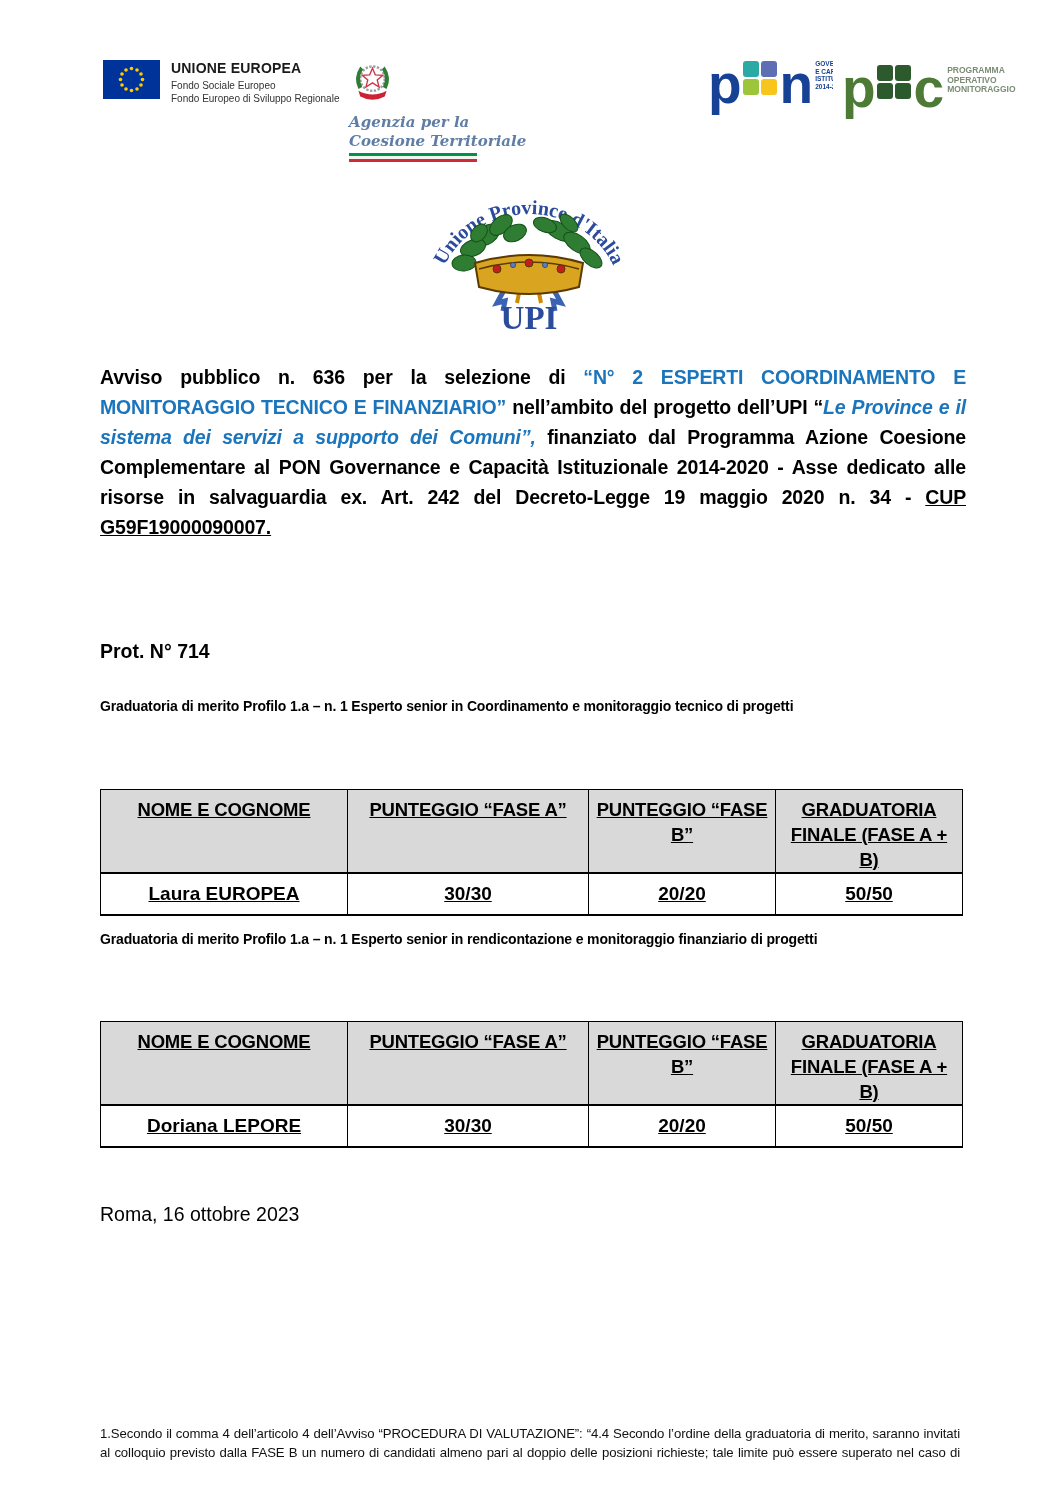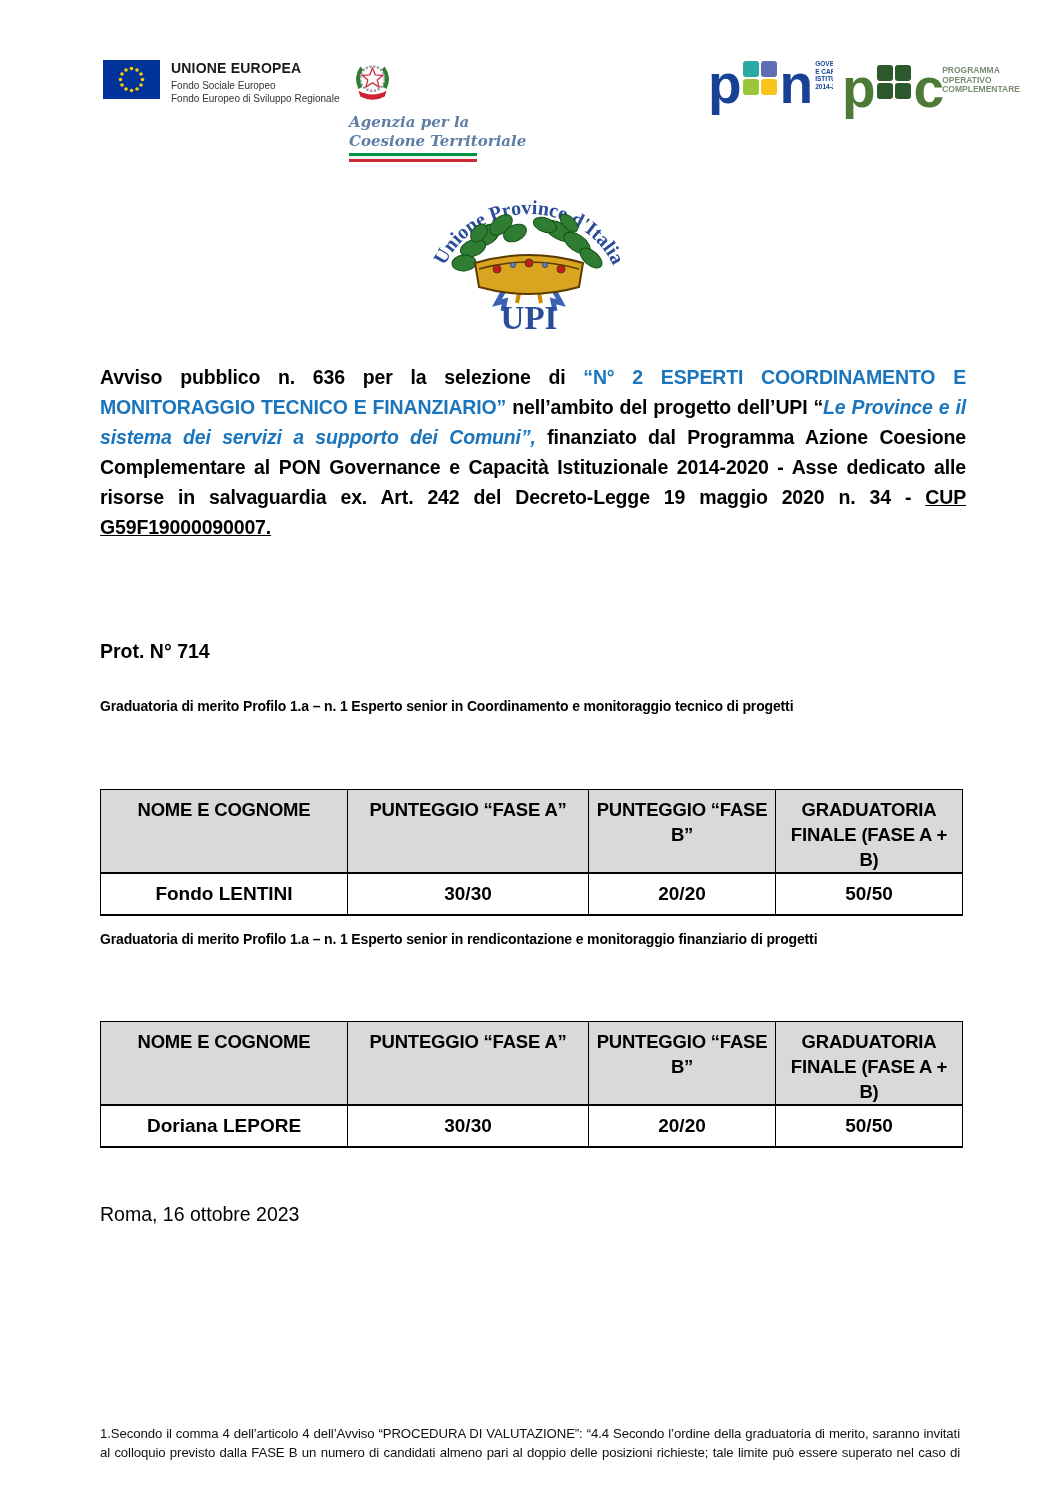--- a/index.html
+++ b/index.html
@@ -38,21 +38,21 @@
     font-size: 55px; font-weight: bold; color: #164194;
     line-height: 44px; letter-spacing: -2px; position: relative; top: 6px;
   }
   .sq-grid { display: grid; grid-template-columns: 16px 16px; grid-template-rows: 16px 16px; gap: 2px; margin: 0 3px; }
   .sq { width: 16px; height: 16px; border-radius: 3px; }
   .pon-side { margin-left: 4px; width: 18px; overflow: hidden; align-self: flex-start; margin-top: 4px; }
   .pon-side div { font-size: 6.5px; font-weight: bold; color:#164194; line-height: 7.5px; white-space: nowrap; }
 
   .poc-block { left: 842px; top: 60px; align-items: center; }
   .poc-letter { font-size: 55px; font-weight: bold; color:#4d7a35; line-height: 44px; letter-spacing:-2px; position:relative; top:6px; }
-  .poc-text { align-self: flex-start; margin-top: 6px; }
+  .poc-text { margin-left: 5px; align-self: flex-start; margin-top: 6px; }
   .poc-text div { font-size: 8.5px; font-weight: bold; color:#7b8c74; line-height: 9.5px; white-space: nowrap; }
 
   
   .upi-wrap { position: absolute; top: 163px; left: 0; width: 100%; text-align: center; }
 
   
   .intro {
     position: absolute; top: 362px; left: 100px; width: 866px;
     font-size: 19.5px; font-weight: bold; line-height: 30px;
     text-align: justify; letter-spacing: -0.15px;
@@ -71,21 +71,21 @@
     position: absolute; left: 100px; width: 866px;
     font-size: 14px; font-weight: bold; line-height: 29px;
     text-align: justify; letter-spacing: -0.15px;
   }
   .sec1-heading { top: 692px; }
   .sec2-heading { top: 925px; }
 
   .rank-table { position: absolute; left: 100px; border-collapse: collapse; width: 862px; table-layout: fixed; }
   .tbl1 { top: 789px; }
   .tbl2 { top: 1021px; }
-  .rank-table th, .rank-table td { border: 1.5px solid #000; }
+  .rank-table th, .rank-table td { border: 1.5px solid #000; text-decoration: underline; }
   .rank-table th {
     background: #d9d9d9; font-size: 18.5px; font-weight: bold;
     vertical-align: top; padding: 7px 4px 0 4px; height: 60px;
     border-bottom: 2.5px solid #000; letter-spacing: -0.2px; line-height: 25px;
   }
   .rank-table td {
     font-size: 19px; font-weight: bold; text-align: center;
     height: 42px; border-bottom: 2.5px solid #000;
   }
   .col-name { width: 247px; } .col-a { width: 241px; } .col-b { width: 187px; } .col-fin { width: 187px; }
@@ -172,21 +172,21 @@
     <span class="sq-grid">
       <span class="sq" style="background:#2d5a2d;"></span>
       <span class="sq" style="background:#2d5a2d;"></span>
       <span class="sq" style="background:#2d5a2d;"></span>
       <span class="sq" style="background:#2d5a2d;"></span>
     </span>
     <span class="poc-letter">c</span>
     <span class="poc-text">
       <div>PROGRAMMA</div>
       <div>OPERATIVO</div>
-      <div>COMPLEMENTARE</div>
+      <div>MONITORAGGIO</div>
     </span>
   </div>
 
   <div class="upi-wrap">
     <svg width="240" height="172" viewBox="0 0 240 172">
       <defs>
         <path id="upiArc" d="M 32,112 A 92,86 0 0 1 208,112" fill="none"></path>
       </defs>
       <text font-family="Liberation Serif, serif" font-size="20" font-weight="bold" fill="#2b4b9b">
         <textPath href="#upiArc" startOffset="50%" text-anchor="middle">Unione Province d'Italia</textPath>
@@ -243,21 +243,21 @@
     <thead>
       <tr>
         <th>NOME E COGNOME</th>
         <th>PUNTEGGIO “FASE A”</th>
         <th>PUNTEGGIO “FASE B”</th>
         <th>GRADUATORIA FINALE (FASE A + B)</th>
       </tr>
     </thead>
     <tbody>
       <tr>
-        <td>Fondo LENTINI</td>
+        <td>Laura EUROPEA</td>
         <td>30/30</td>
         <td>20/20</td>
         <td>50/50</td>
       </tr>
     </tbody>
   </table>
 
   <div class="sec-heading sec2-heading">Graduatoria di merito Profilo 1.a – n. 1 Esperto senior in rendicontazione e monitoraggio finanziario di progetti</div>
   <table class="rank-table tbl2">
     <colgroup>

